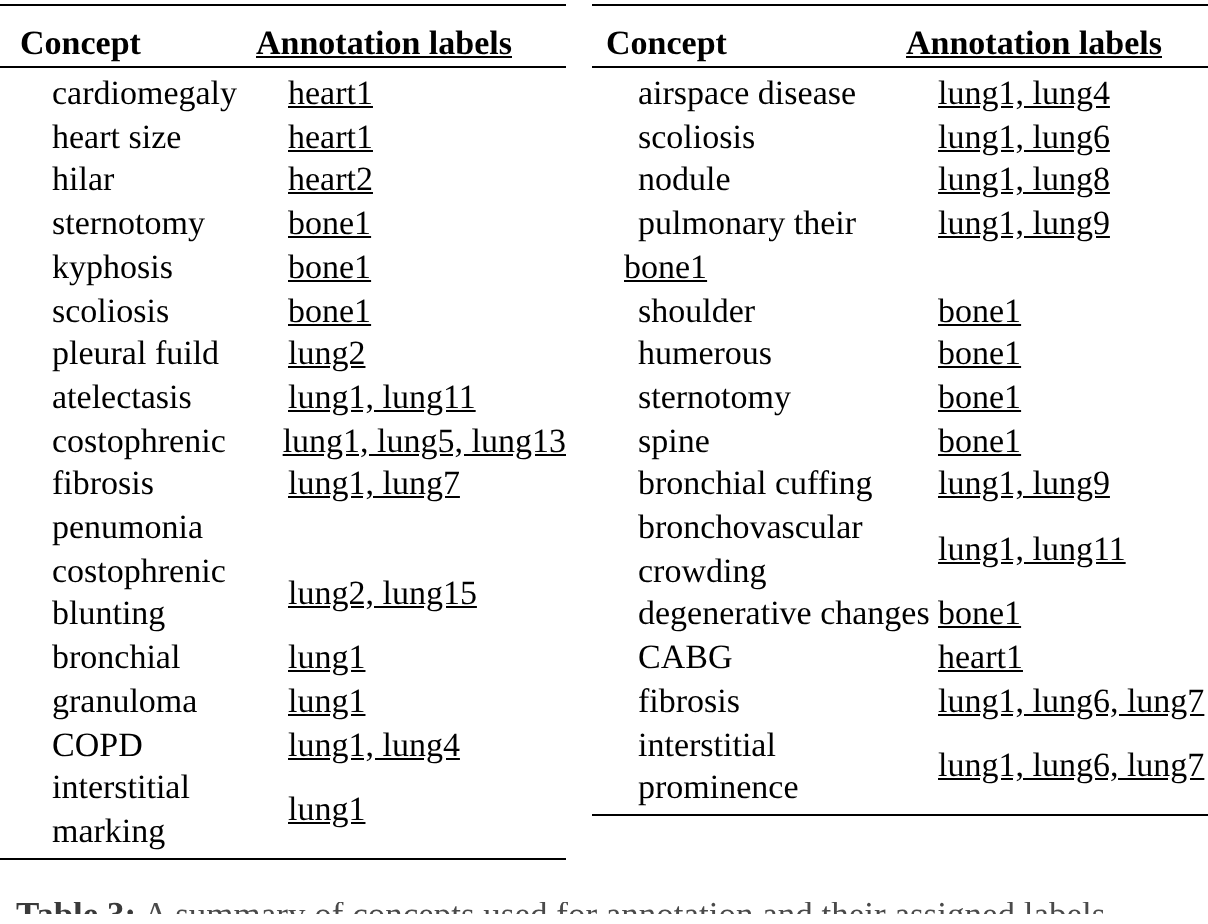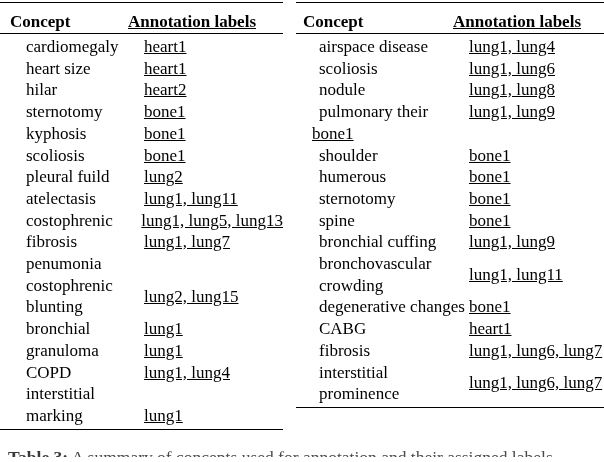--- a/index.html
+++ b/index.html
@@ -39,21 +39,21 @@
   .tbody {
     padding: 2px 0 2px 16px;
     border-bottom: 1.7px solid #000;
   }
   .row {
     display: flex;
     align-items: center;
     font-size: 17px;
     line-height: 21.7px;
   }
-  .row.align-bottom { align-items: flex-end; }
+  .row.align-bottom { align-items: center; }
 
   .cc, .hc { box-sizing: content-box; }
   .tbl-left  .cc, .tbl-left  .hc { width: 118px; padding-left: 10px; }
   .tbl-right .cc, .tbl-right .hc { width: 150px; padding-left: 7px; }
   .lc, .hl {
     flex: 1;
     white-space: nowrap;
     text-decoration: underline;
   }
 

